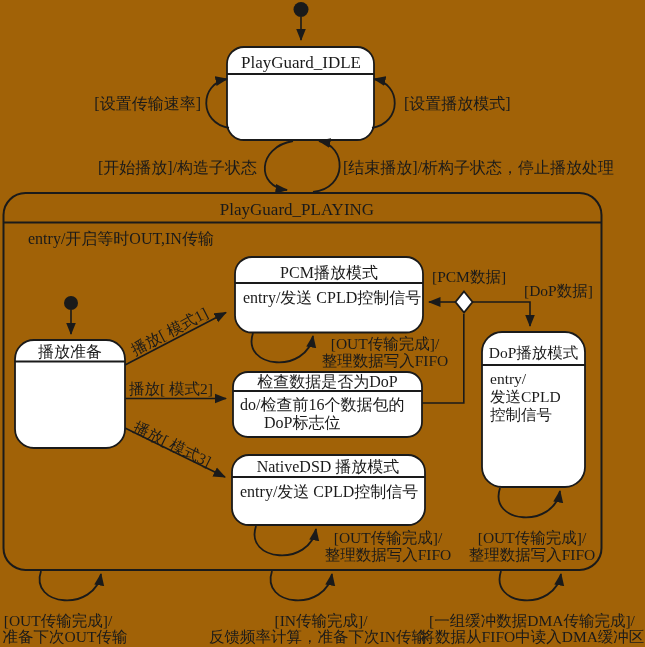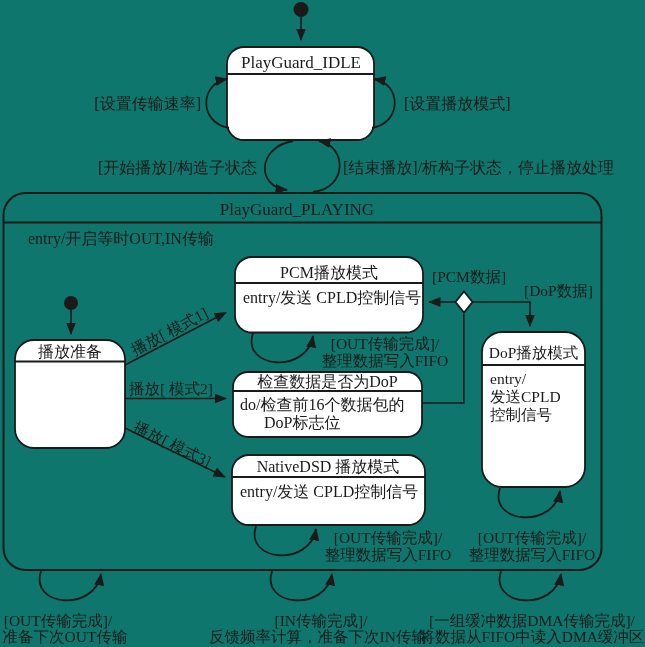--- a/index.html
+++ b/index.html
@@ -1,16 +1,16 @@
 <!DOCTYPE html>
 <html><head>
 <meta charset="utf-8">
 <style>
   html,body{margin:0;padding:0;background:#ffffff;}
-  .stage{position:relative;width:645px;height:647px;background:#0f766e;overflow:hidden;
+  .stage{position:relative;width:645px;height:647px;background:#a16207;overflow:hidden;
          font-family:"Liberation Serif","DejaVu Serif",serif;}
   svg{display:block;}
   svg text{fill:#1a1a1a;font-family:"Liberation Serif","DejaVu Serif",serif;}
   .t16{font-size:16px;}
   .t155{font-size:15.5px;}
   .t17{font-size:17px;}
   .shape{fill:#ffffff;stroke:#1a1a1a;stroke-width:1.8;}
   .bigshape{fill:none;stroke:#1a1a1a;stroke-width:2;}
   .edge{fill:none;stroke:#1a1a1a;stroke-width:1.6;}
   .loop{fill:none;stroke:#1a1a1a;stroke-width:1.8;}

